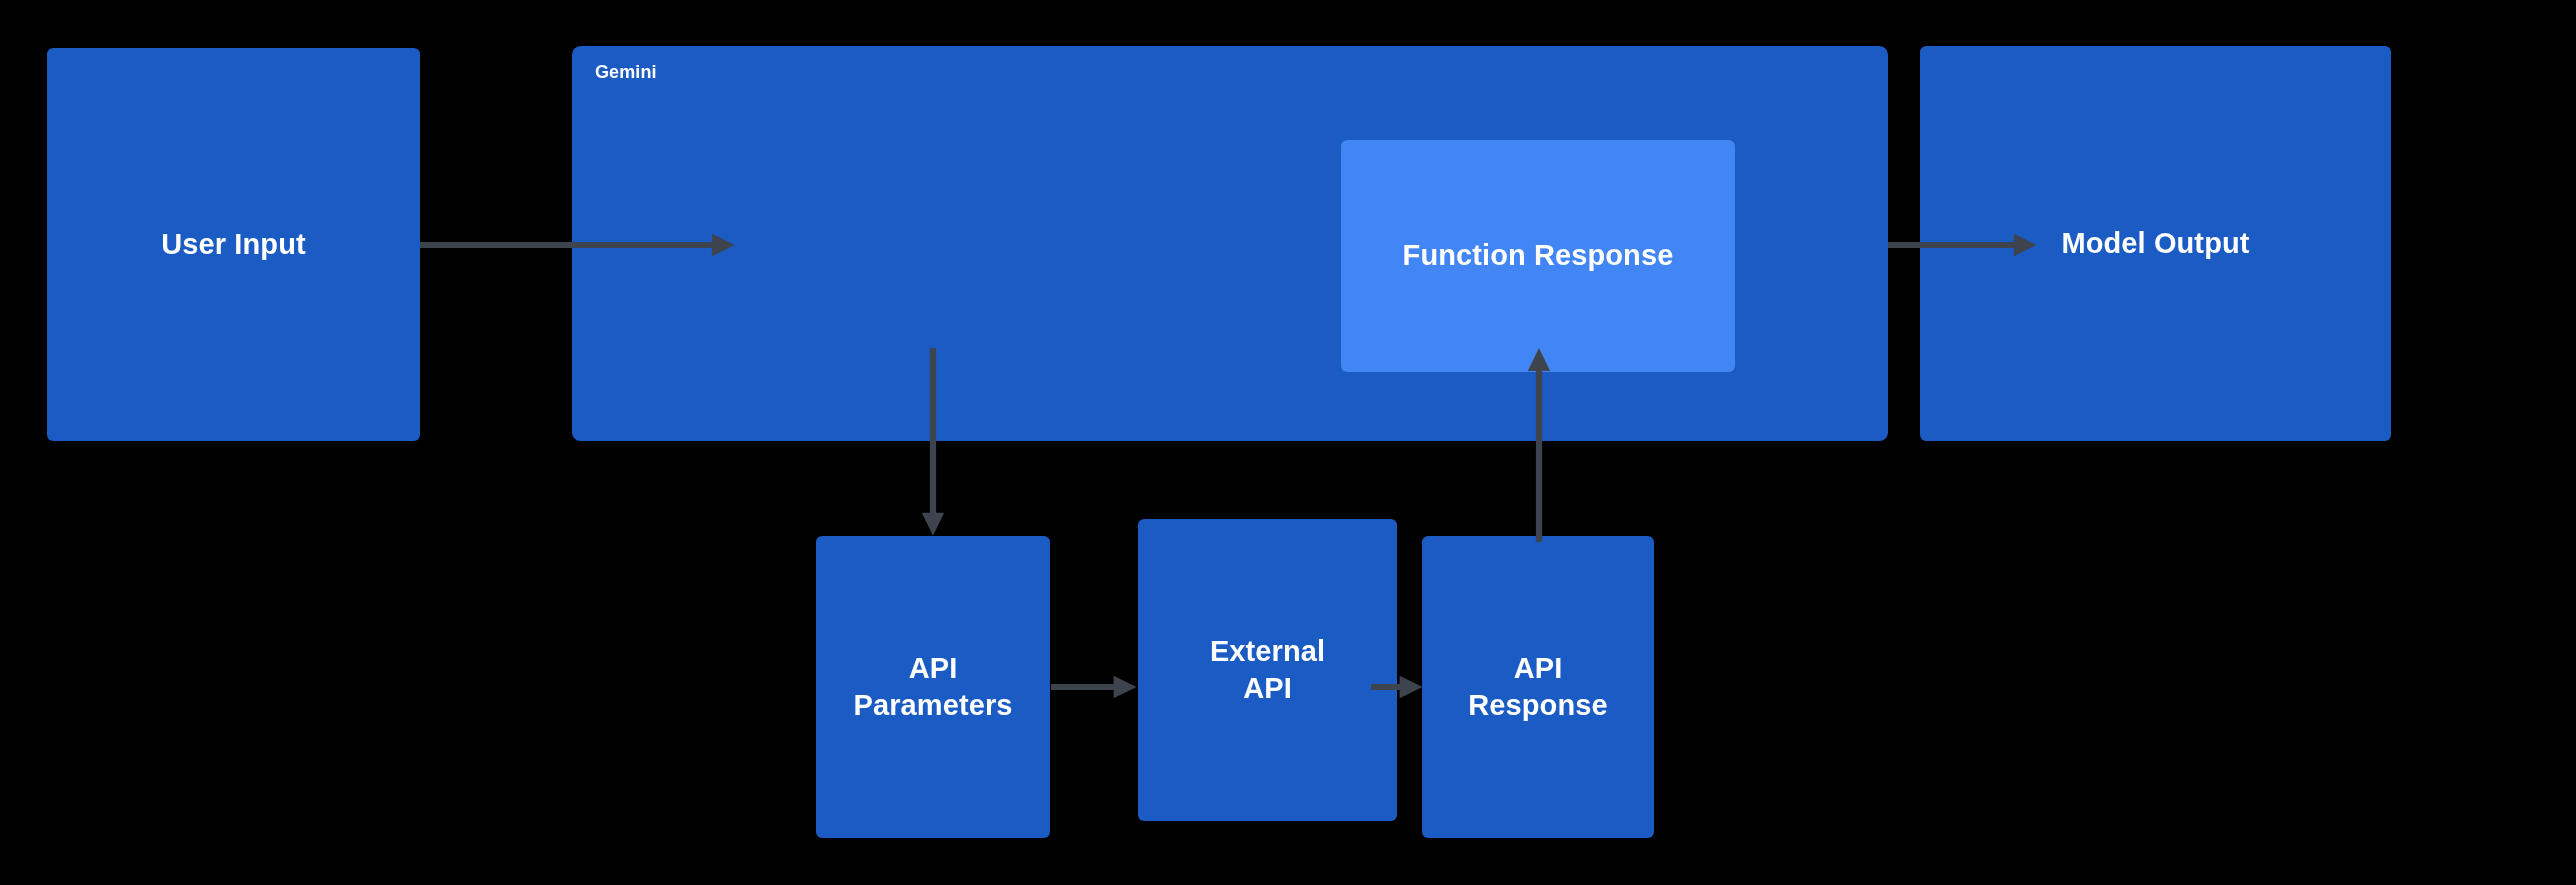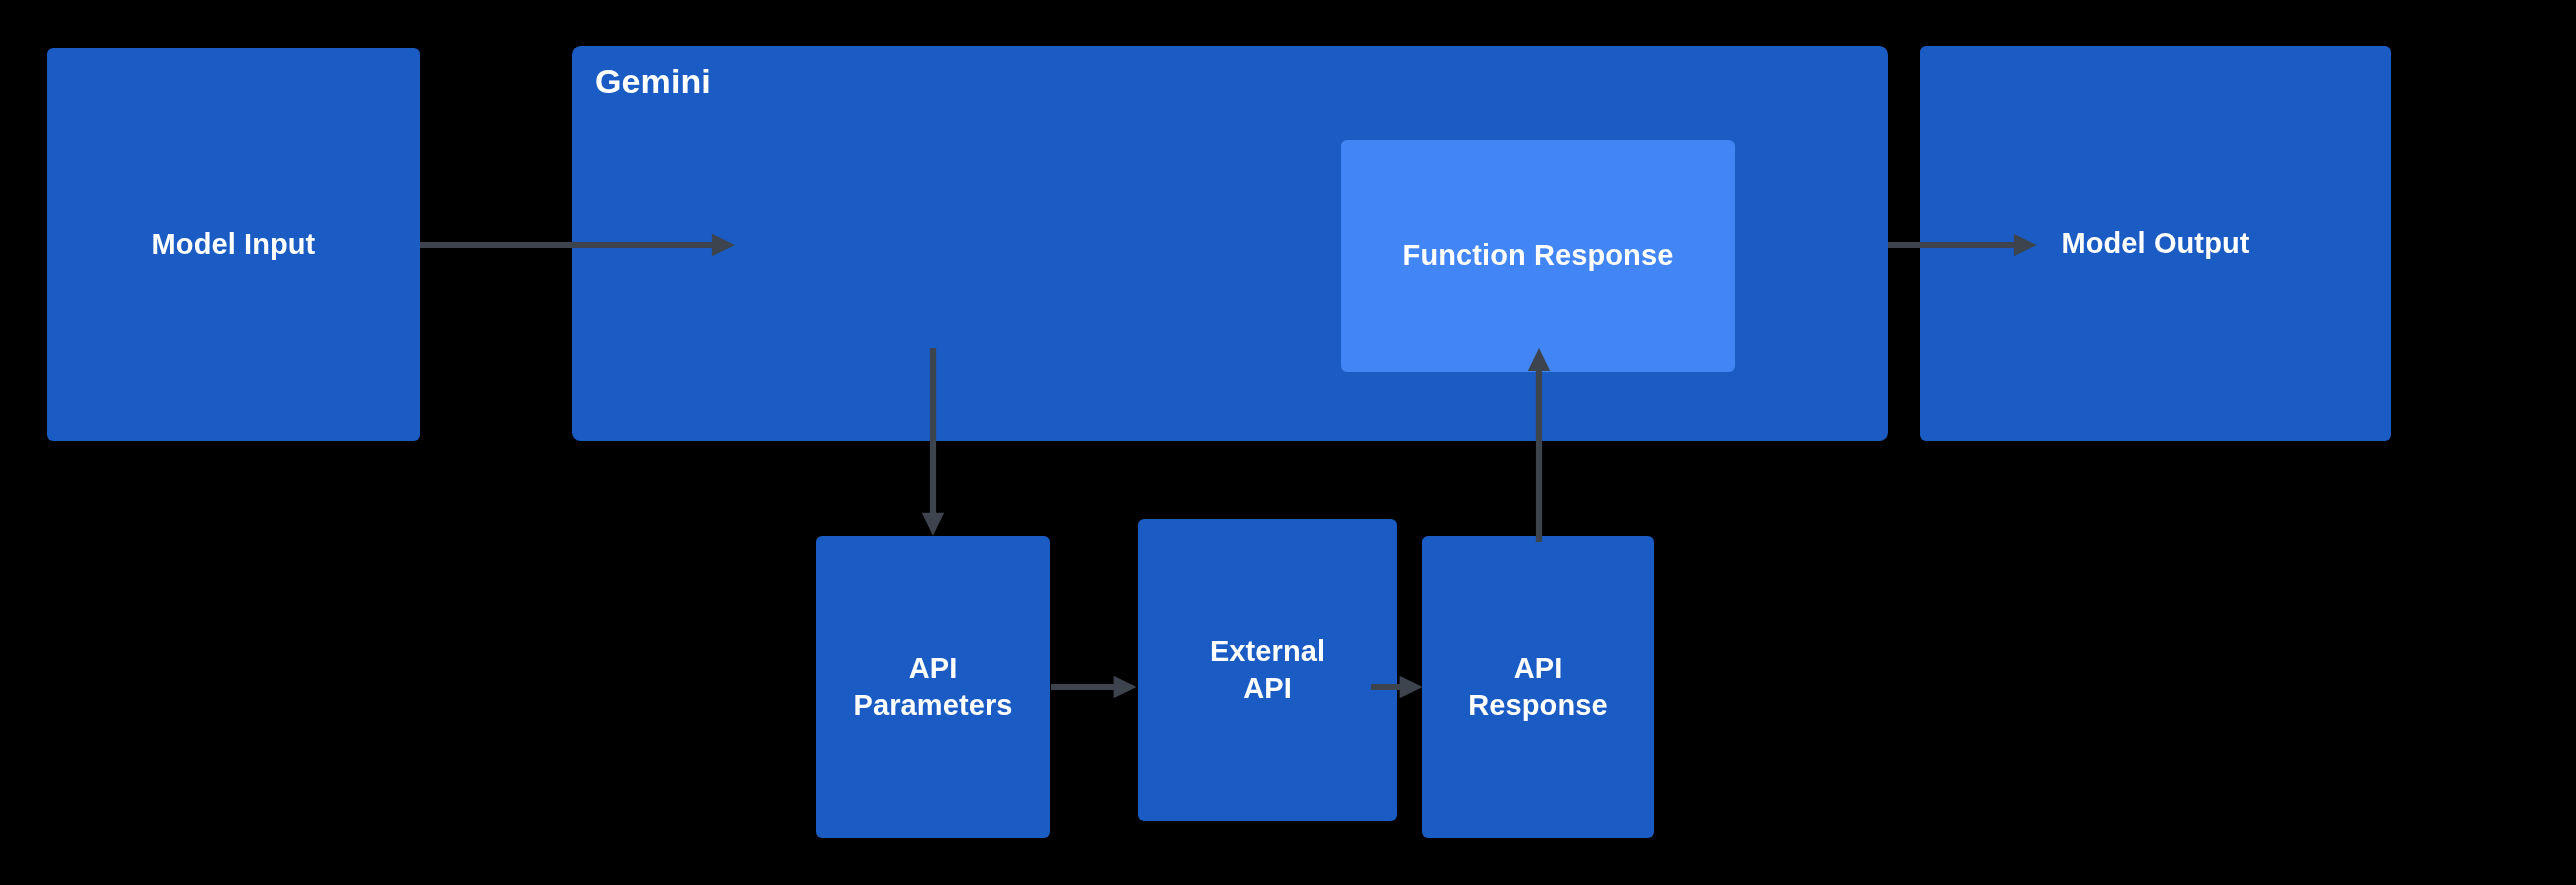--- a/index.html
+++ b/index.html
@@ -40,21 +40,21 @@
   .subgraph {
     position: absolute;
     background: #1A5BC4;
     border-radius: 8.7px;
     box-sizing: border-box;
   }
   .subgraph-label {
     position: absolute;
     color: #FFFFFF;
     font-weight: bold;
-    font-size: 34px;
+    font-size: 18px;
     letter-spacing: 0.1px;
     white-space: nowrap;
   }
   .node.inner-node {
     background: #4285F4;
     border-radius: 6.2px;
   }
   .edge {
     position: absolute;
     overflow: visible;
@@ -67,21 +67,21 @@
   .edge-head {
     fill: #3D444D;
   }
 </style>
 </head>
 <body>
 
 <div id="canvas">
 
   <div class="node" style="left:47px; top:48px; width:373px; height:393px;">
-    <div class="node-inner">Model Input</div>
+    <div class="node-inner">User Input</div>
   </div>
 
   <div class="subgraph" style="left:572px; top:46px; width:1316px; height:395px;">
   </div>
   <div class="subgraph-label" style="left:595px; top:62px;">Gemini</div>
 
 
   <div class="node inner-node" style="left:1341px; top:140px; width:394px; height:232px;">
     <div class="node-inner">Function Response</div>
   </div>

